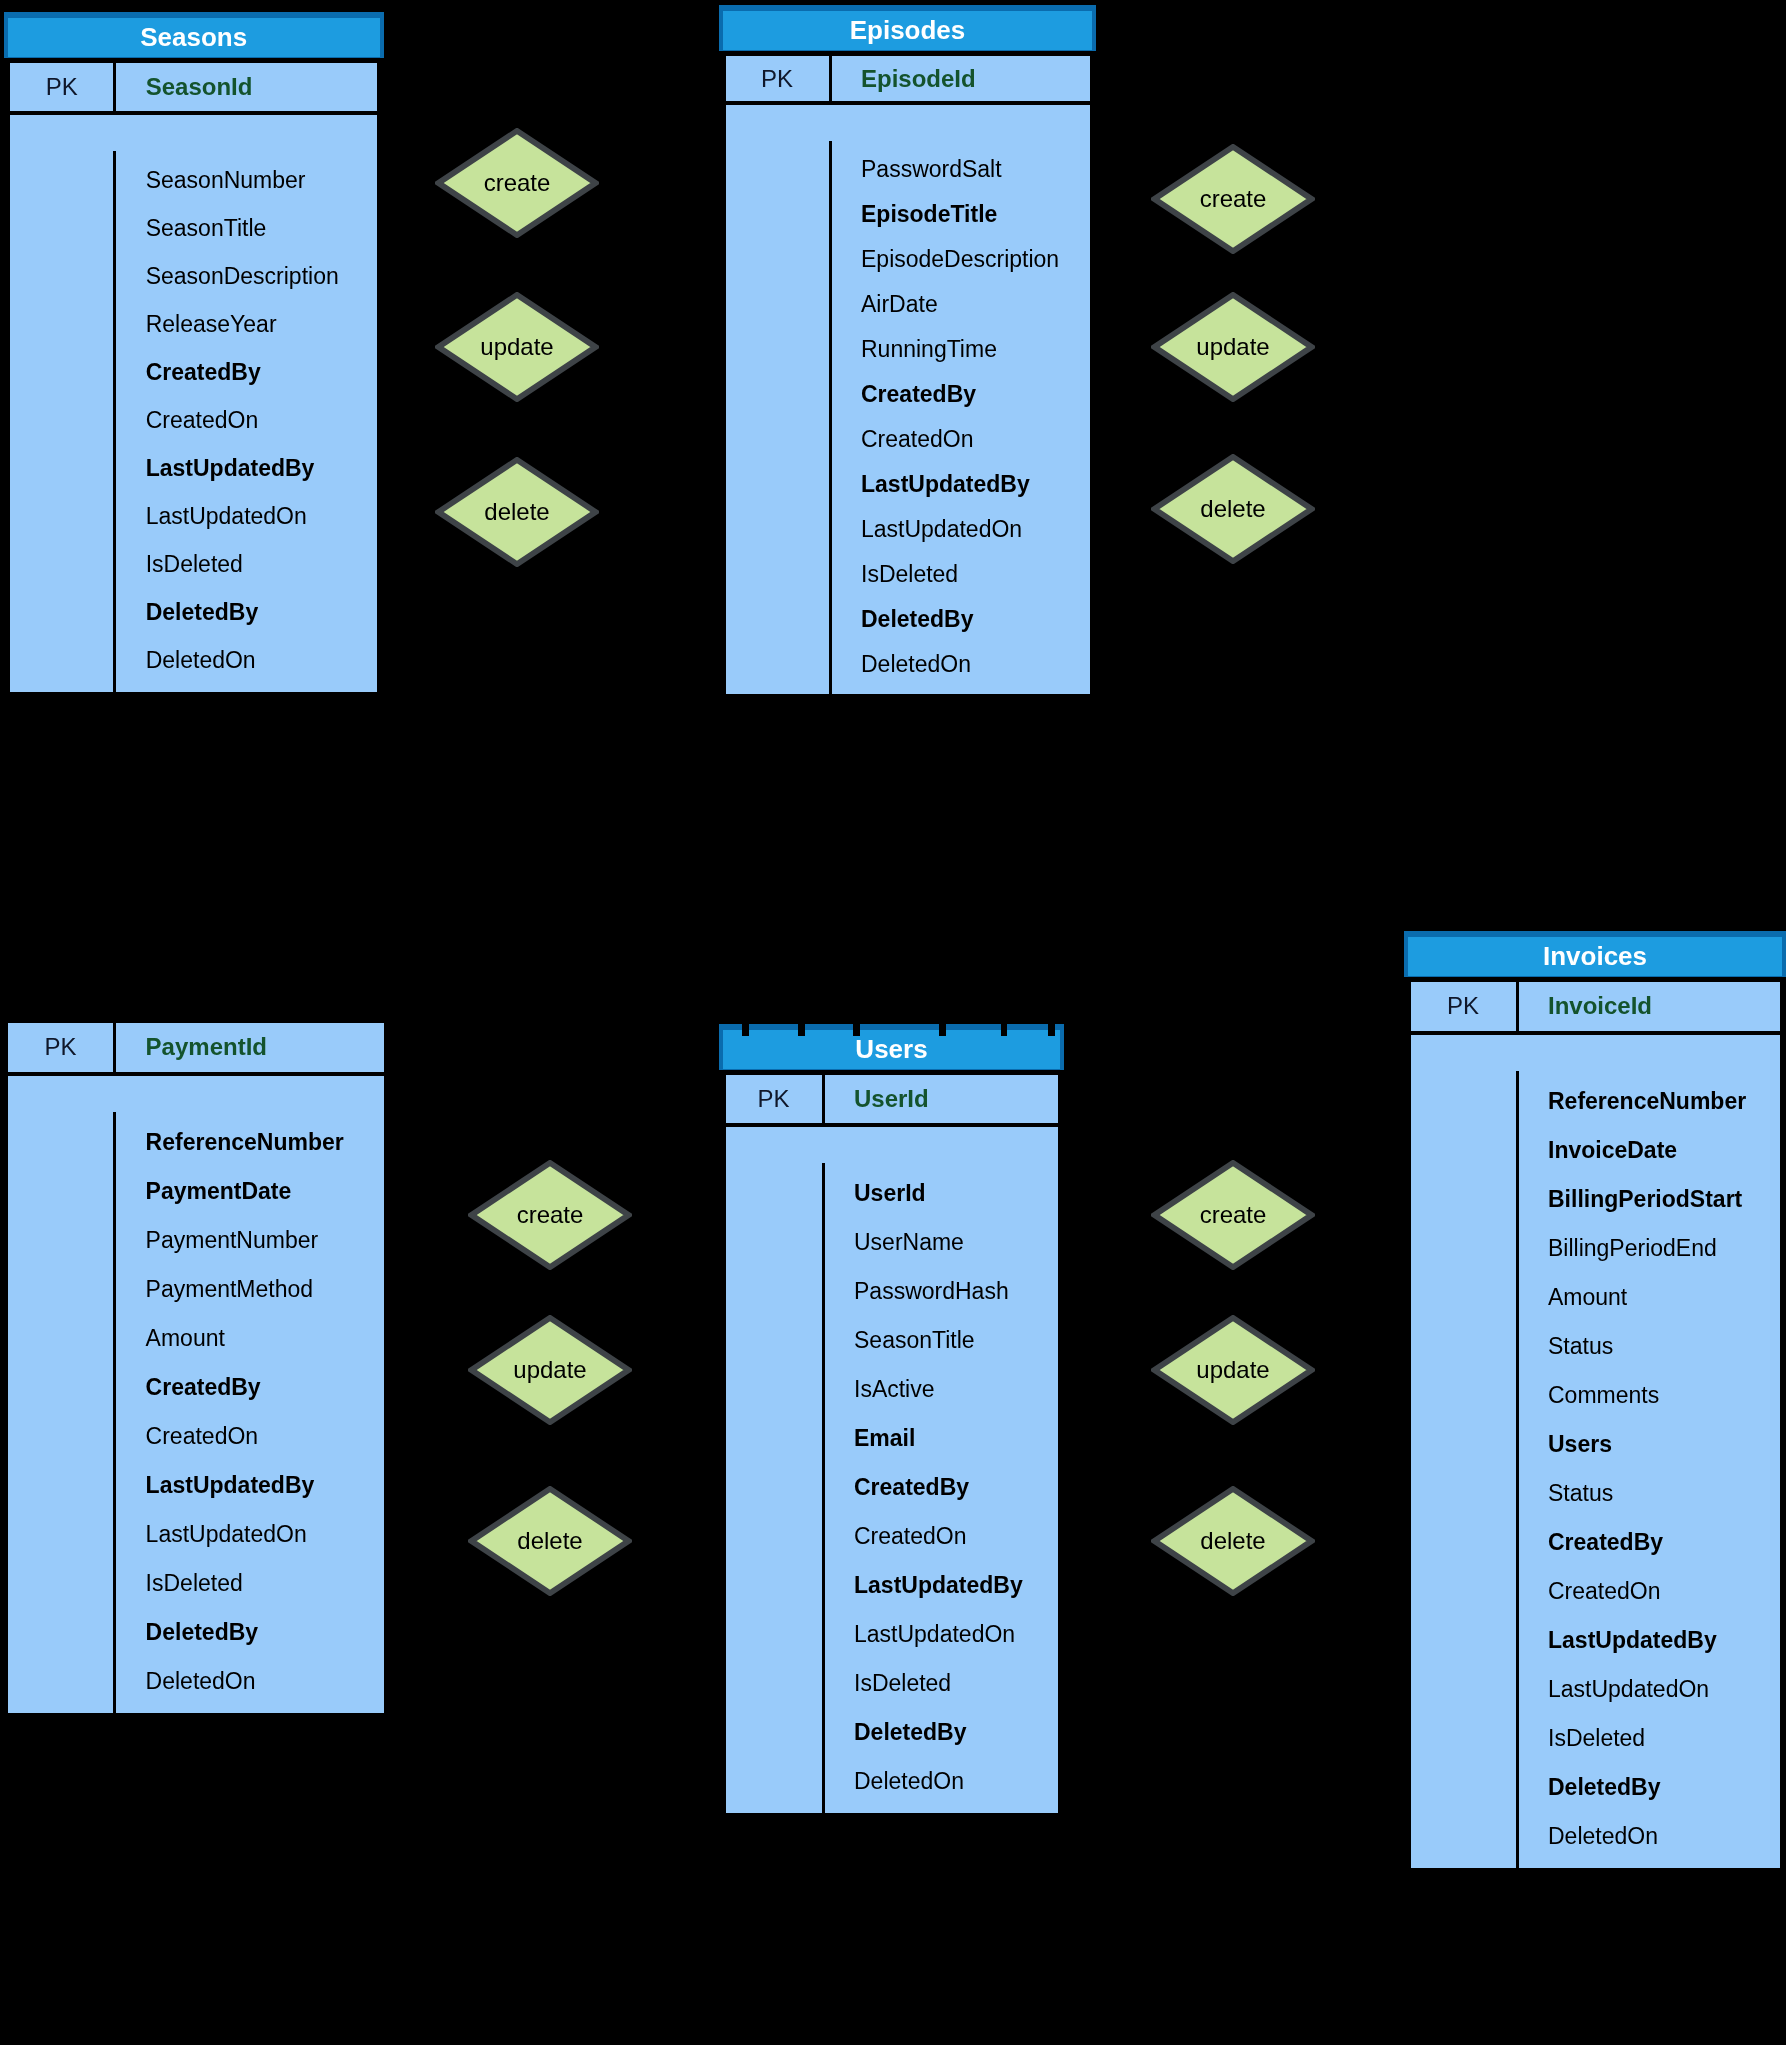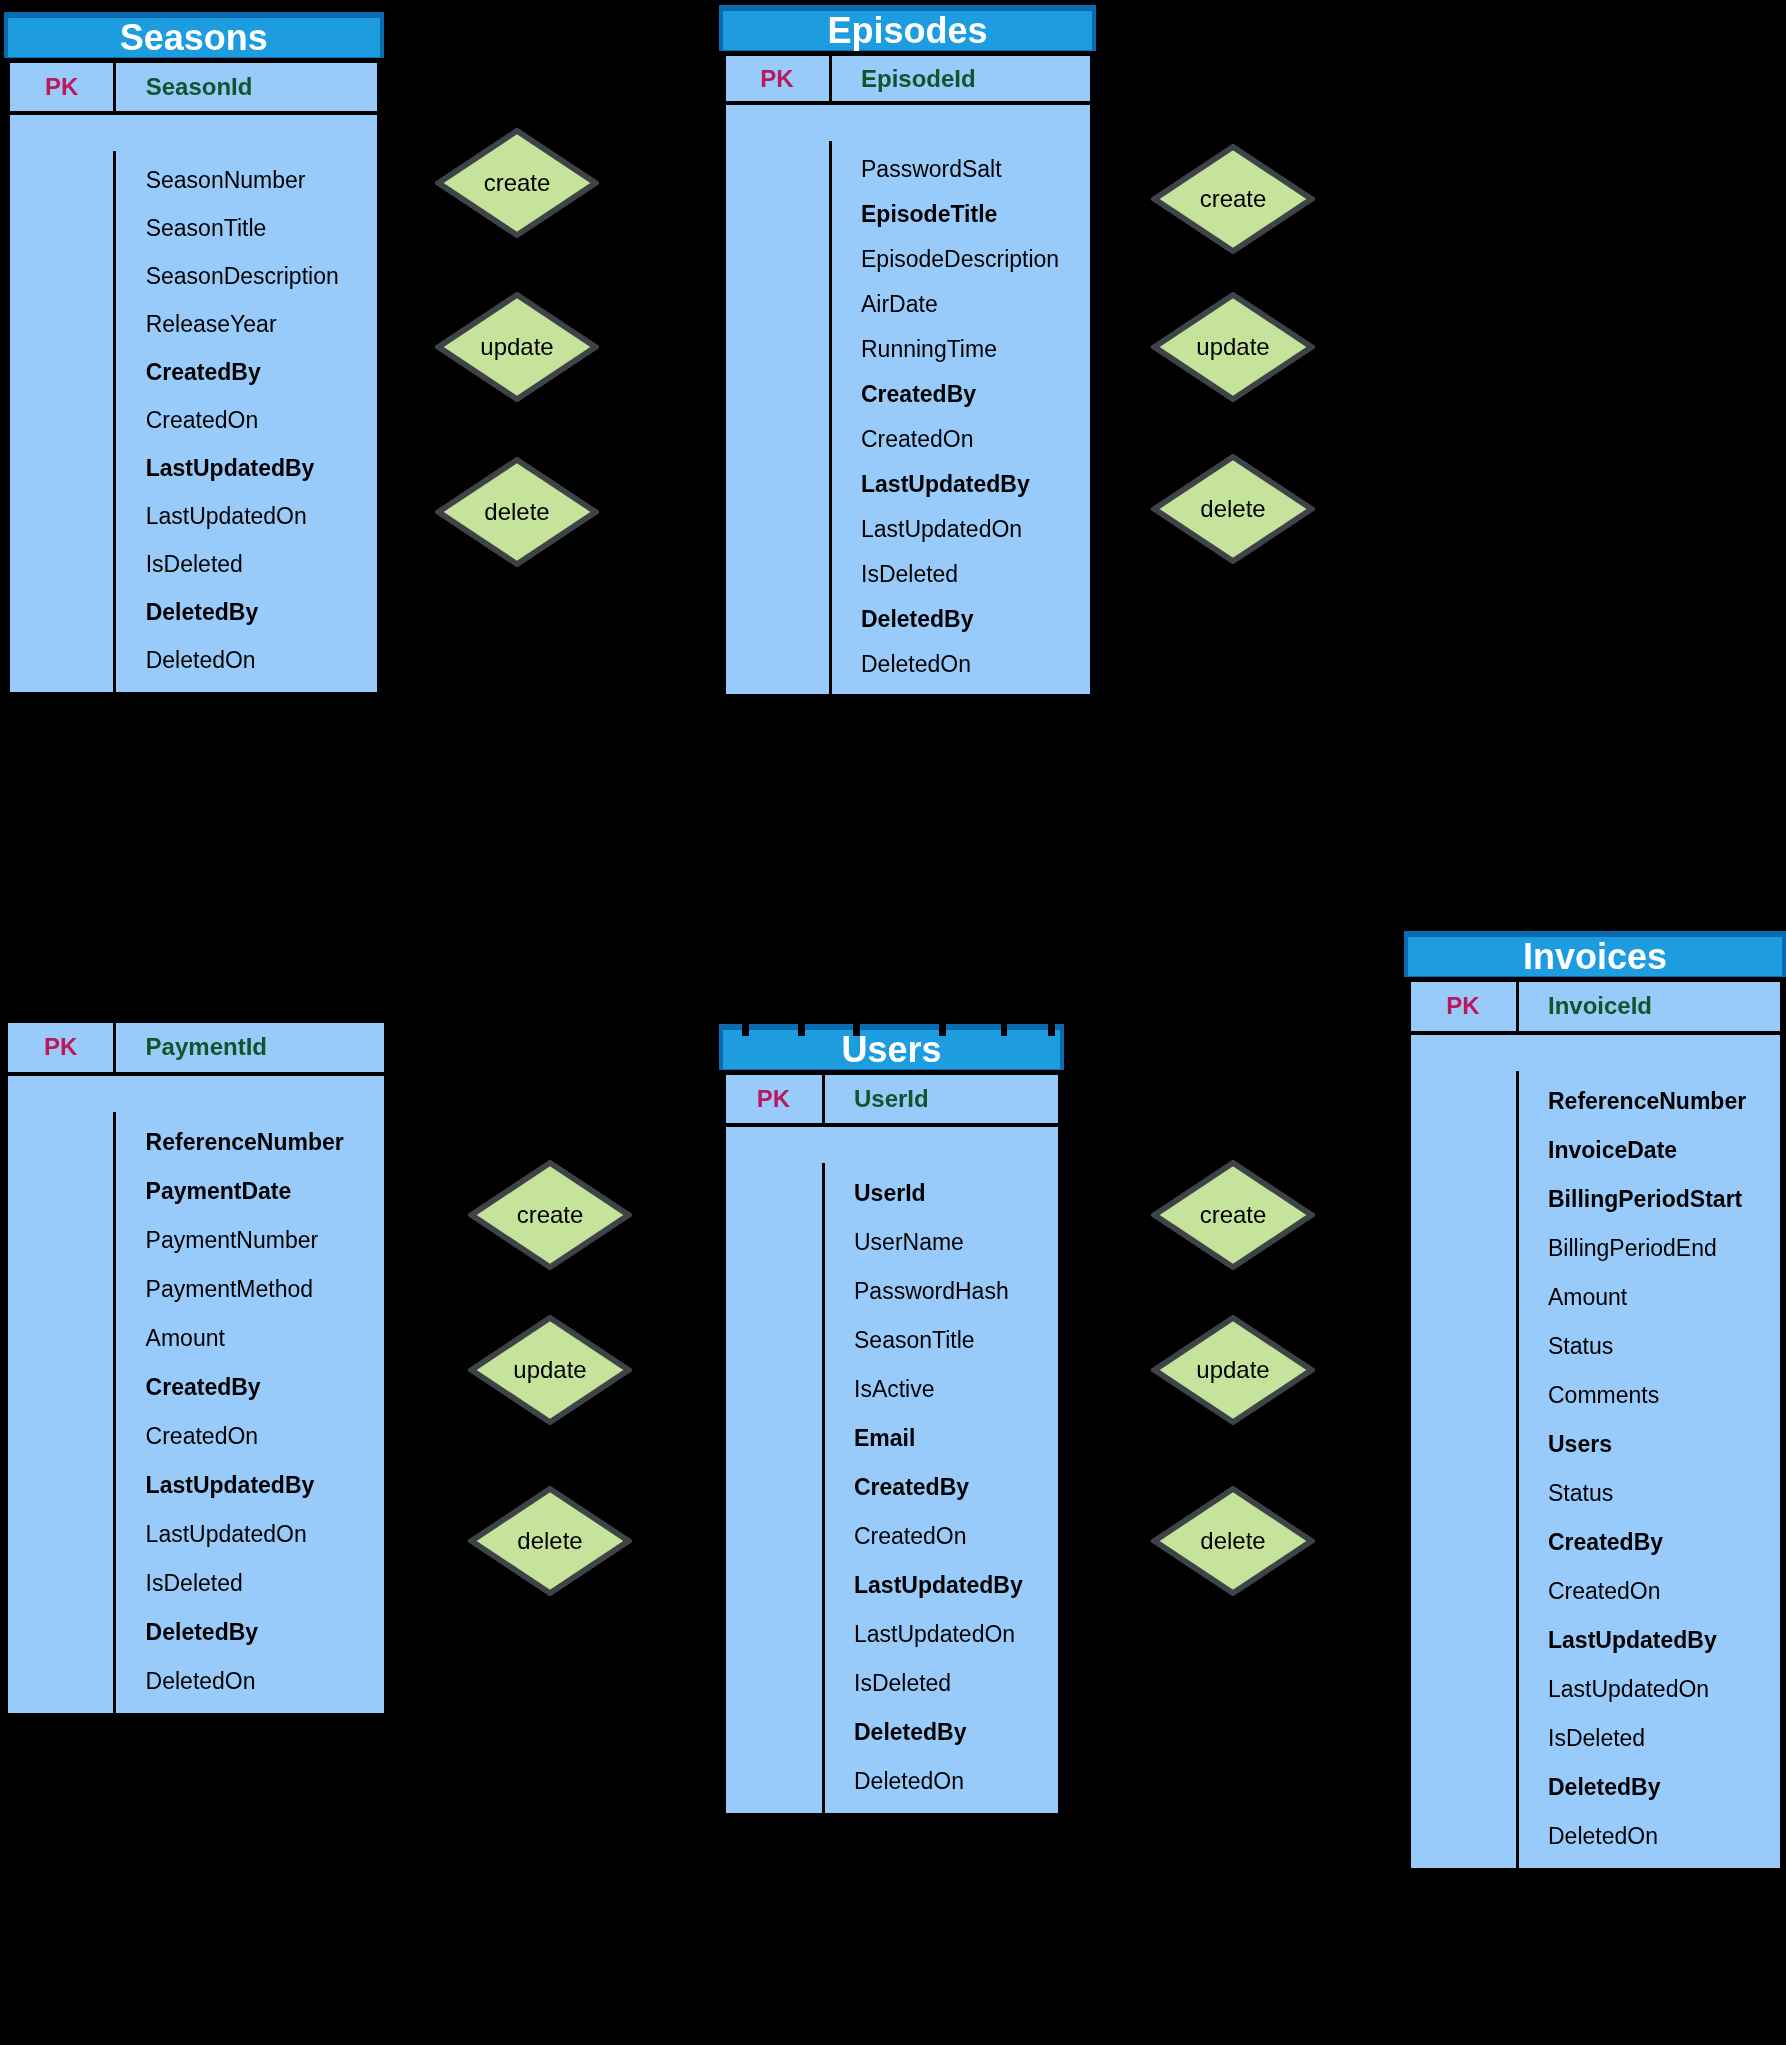--- a/index.html
+++ b/index.html
@@ -5,30 +5,30 @@
   html,body{margin:0;padding:0;background:#000;}
   #canvas{
     position:relative;width:1787px;height:2764px;background:#000000;overflow:hidden;
     font-family:"Liberation Sans","DejaVu Sans",sans-serif;
   }
   
   .tbl{position:absolute;}
   .ttl{
     height:46px;box-sizing:border-box;position:relative;
     background:#1d9ce0;border:4.1px solid #0a6cae;border-top-width:6.5px;border-bottom-width:1.6px;
-    color:#ffffff;font-weight:bold;font-size:36px;
+    color:#ffffff;font-weight:bold;font-size:26px;
     display:flex;align-items:center;justify-content:center;
   }
   .tick{position:absolute;top:-6.5px;height:12.3px;background:#000;display:block;}
   .tblbody{margin:4.9px 6.5px 0 6.5px;background:#99cbfa;}
   .idrow{display:flex;border-bottom:4.9px solid #000;height:var(--row1h);}
   .pkcell{
     width:var(--pkw);box-sizing:border-box;border-right:3.7px solid #000;
     display:flex;align-items:center;justify-content:center;
-    font-weight:bold;font-size:24px;color:#be185d;
+    font-weight:normal;font-size:24px;color:#0f172a;
   }
   .idname{flex:1;display:flex;align-items:center;padding-left:29.5px;font-weight:bold;font-size:24px;color:#14532d;}
   .frows{display:flex;position:relative;margin-top:36px;}
   .pkcol{width:var(--pkw);box-sizing:border-box;border-right:3.7px solid #000;}
   .fieldlist{flex:1;padding:5.7px 0 7.4px 0;}
   .frow{height:var(--rowh);display:flex;align-items:center;padding-left:29.5px;font-size:23px;color:#000;}
   .frow.b{font-weight:bold;}
   
   .dia{position:absolute;width:164px;height:110px;}
   .dia svg{position:absolute;left:0;top:0;}

